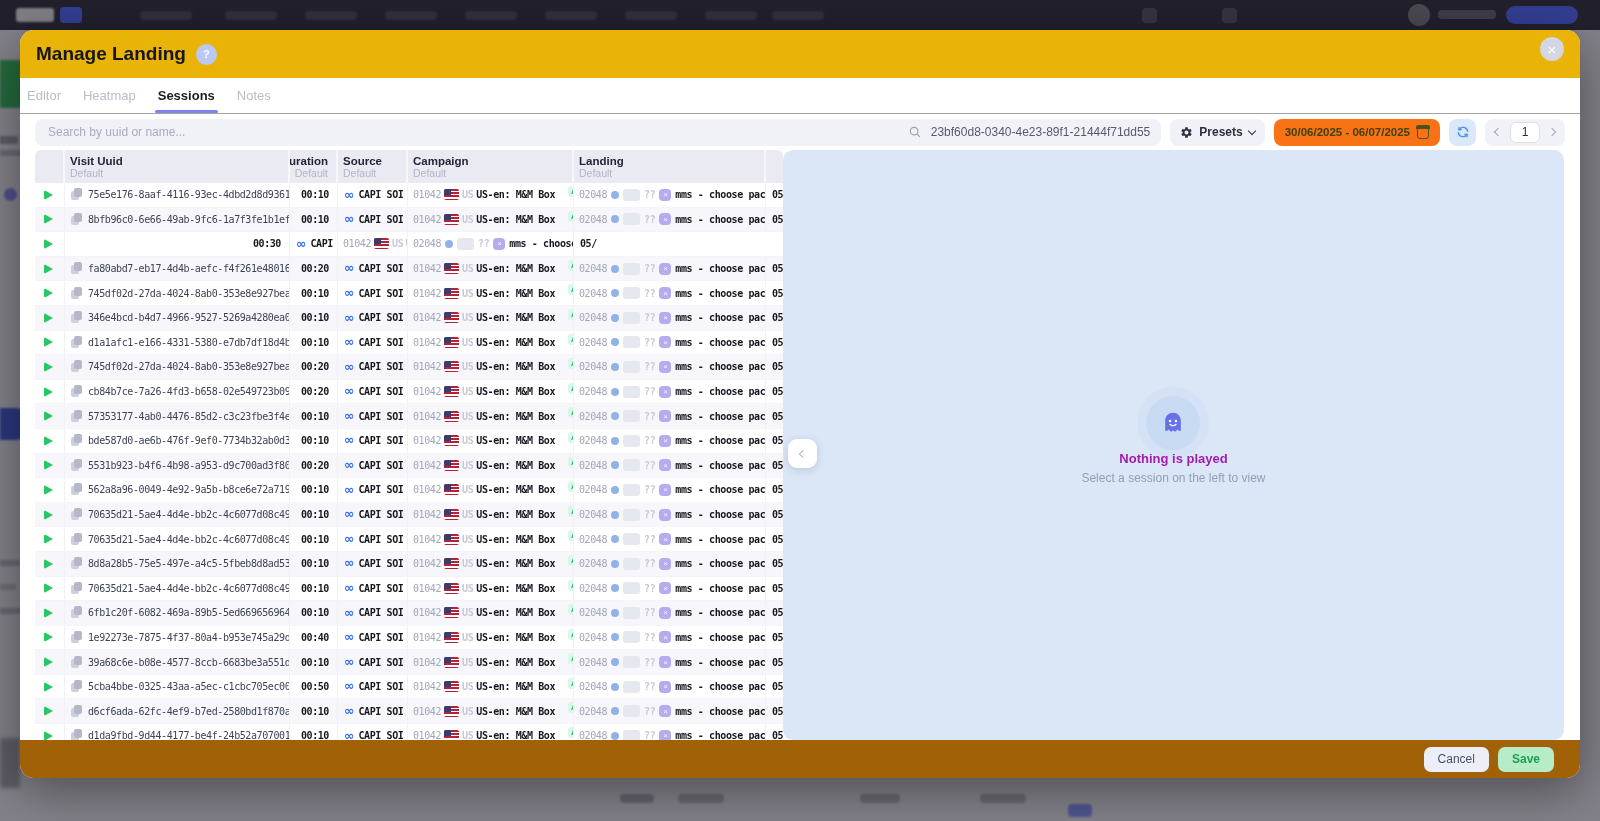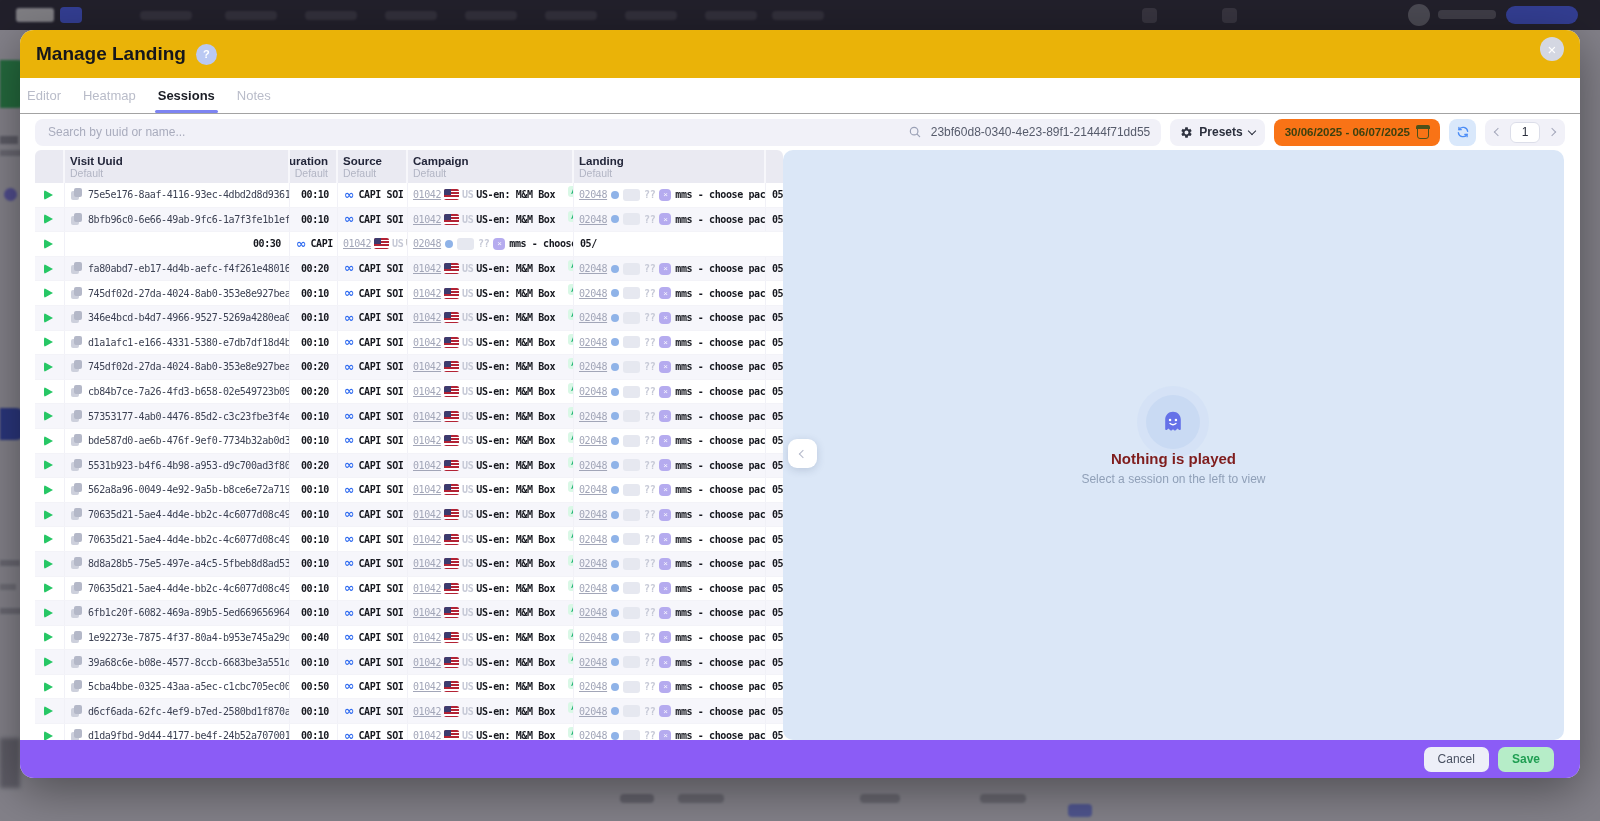--- a/index.html
+++ b/index.html
@@ -85,47 +85,47 @@
   .tri{width:0;height:0;border-left:9px solid #27c765;border-top:5.5px solid transparent;border-bottom:5.5px solid transparent;border-radius:2px;}
   .playbtn{background:none;border:none;padding:0;cursor:pointer;display:flex;}
   .c-uuid{gap:5px;padding-left:5px;color:#3d4254;}
   .copy{width:13px;height:13px;position:relative;flex:none;cursor:pointer;}
   .copy::before{content:"";position:absolute;left:1px;bottom:1px;width:8px;height:9px;background:#cdd0dc;border-radius:2px;}
   .copy::after{content:"";position:absolute;right:1px;top:0;width:8px;height:9px;background:#b4b8c8;border-radius:2px;}
   .c-dur{justify-content:flex-end;padding-right:8px;font-weight:bold;color:#16181f;}
   .c-src{gap:4px;padding-left:6px;font-weight:bold;color:#16181f;}
   .meta{color:#2f6bf0;font-weight:bold;font-size:12.5px;letter-spacing:0;font-family:"DejaVu Sans",sans-serif;line-height:1;}
   .c-camp{gap:3px;padding-left:5px;}
-  .cid,.lid{color:#a2a6b8;text-decoration:underline;}
+  .cid,.lid{color:#a2a6b8;}
   .flag{width:15px;height:11px;border-radius:2px;flex:none;position:relative;overflow:hidden;
         background:repeating-linear-gradient(#b22234 0 1.6px,#fff 1.6px 3.2px);}
   .flag::before{content:"";position:absolute;left:0;top:0;width:7px;height:6px;background:#3c3b6e;}
   .geo,.qq{color:#c6c9d6;font-weight:bold;}
   .cname,.lname,.c-trunc{font-weight:bold;color:#16181f;}
   .ai{font-family:"Liberation Sans",sans-serif;font-size:7.5px;font-weight:bold;letter-spacing:0;color:#21b573;
       background:#d9f8e6;border-radius:3px;padding:1px 3px;margin-left:10px;align-self:flex-start;margin-top:3px;}
   .c-land{gap:4px;padding-left:5px;}
   .dot{width:8px;height:8px;border-radius:50%;background:#8fb3e8;flex:none;}
   .thumb{width:17px;height:12px;border-radius:3px;background:#e6e8f0;flex:none;}
   .pbadge{width:12px;height:12px;border-radius:4px;background:#b5abef;color:rgba(255,255,255,.9);font-size:8px;
           display:flex;align-items:center;justify-content:center;flex:none;font-family:"Liberation Sans",sans-serif;}
   .c-trunc{padding-left:6px;border-right:none;}
   
   .panel{flex:1;background:#dbe7f7;border-radius:10px;display:flex;align-items:center;justify-content:center;min-width:0;}
   .empty{display:flex;flex-direction:column;align-items:center;margin-top:-10px;}
   .ghost-wrap{width:54px;height:54px;border-radius:50%;background:#c9daf3;box-shadow:0 0 0 9px rgba(208,223,245,.6);
               display:flex;align-items:center;justify-content:center;}
-  .empty-title{margin-top:1px;font-size:15px;font-weight:bold;color:#7f1d1d;}
+  .empty-title{margin-top:1px;font-size:13px;font-weight:bold;color:#a21caf;}
   .empty-sub{margin-top:5px;font-size:12px;color:#90a0b8;}
   .handle{position:absolute;left:768px;top:289px;width:29px;height:29px;background:#fff;border-radius:9px;
           box-shadow:0 2px 8px rgba(40,60,100,.18);display:flex;align-items:center;justify-content:center;
           border:none;cursor:pointer;}
   .handle .chev{border-color:#b3b8c9;}
   
-  .m-footer{height:38px;flex:none;display:flex;align-items:center;justify-content:flex-end;gap:9px;padding:0 26px;background:#8b5cf6;}
+  .m-footer{height:38px;flex:none;display:flex;align-items:center;justify-content:flex-end;gap:9px;padding:0 26px;background:#a16207;}
   .btn-cancel{height:25px;padding:0 14px;border:none;border-radius:7px;background:#edeff8;color:#4a5162;font-size:12px;font-family:inherit;cursor:pointer;}
   .btn-save{height:25px;padding:0 14px;border:none;border-radius:7px;background:#b6edc8;color:#1f9e52;font-size:12px;font-weight:bold;font-family:inherit;cursor:pointer;}
 </style>
 </head>
 <body>
 
 <div class="stage">
 
   <div class="navbar">
     <div class="blob nav-logo"></div>

